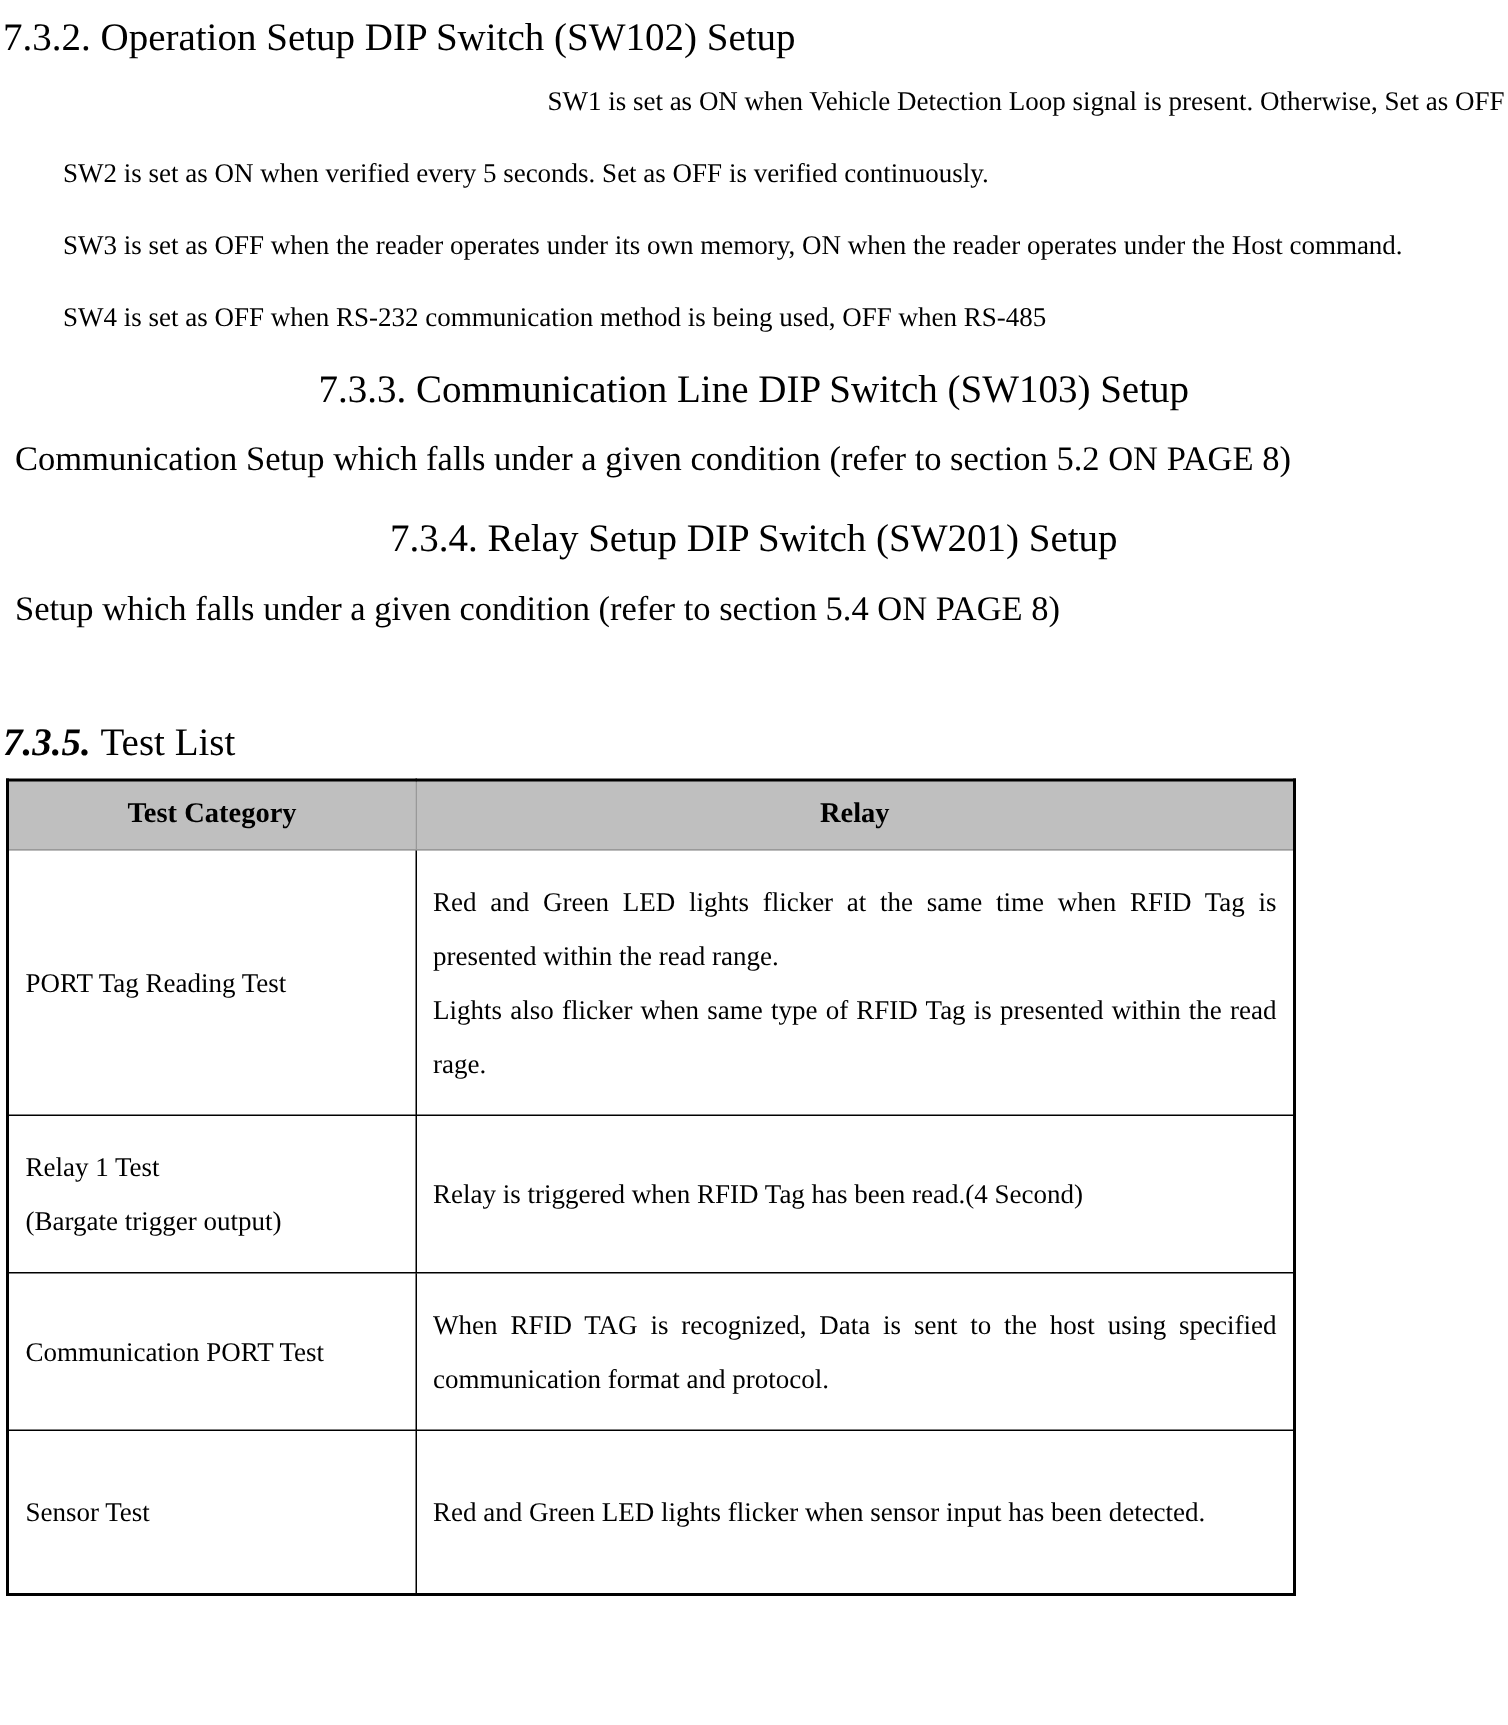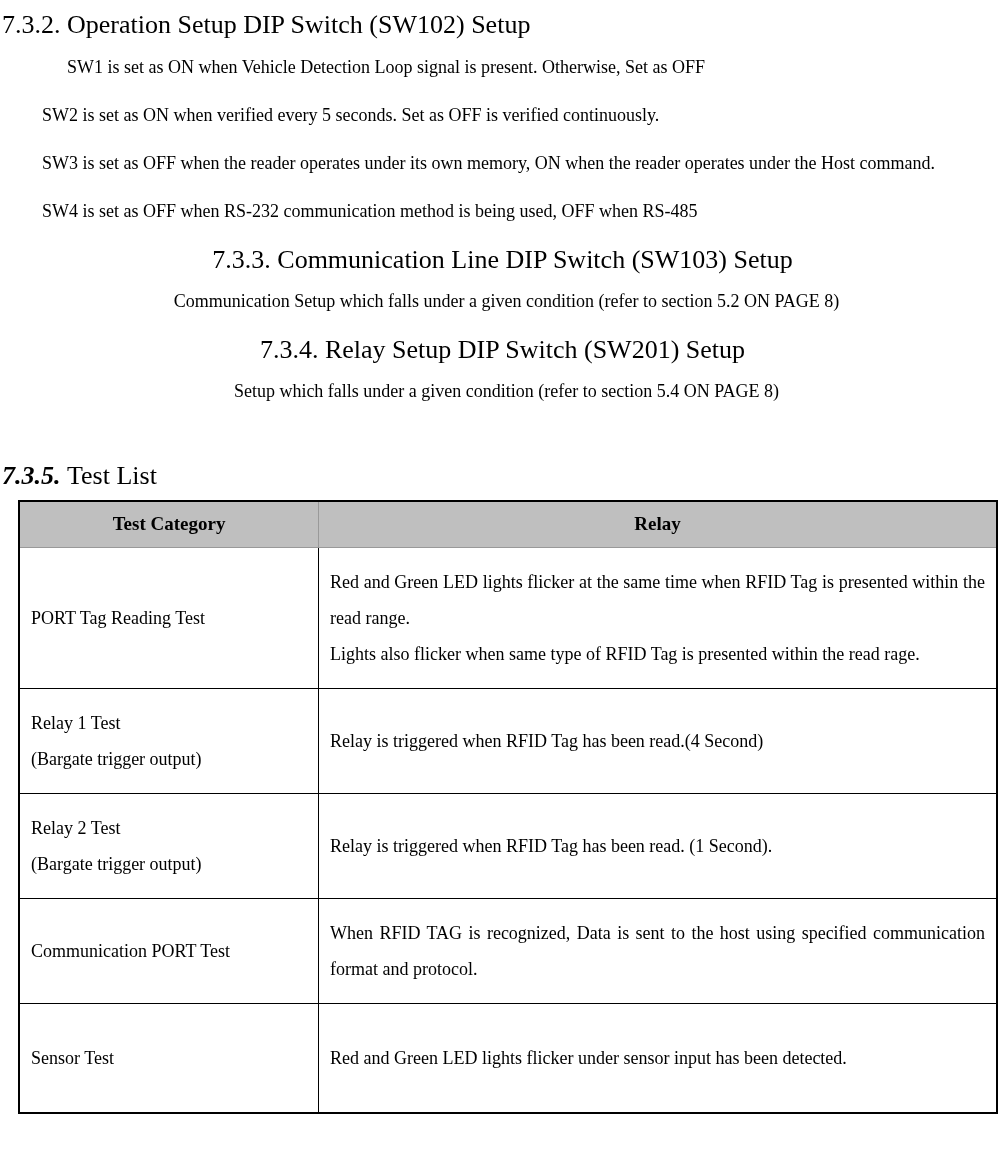--- a/index.html
+++ b/index.html
@@ -25,46 +25,46 @@
       font-weight: bold;
       font-style: italic;
     }
     .body-text {
       font-size: 18px;
       margin-left: 40px;
       margin-bottom: 14px;
       line-height: 1.9;
     }
     .body-text-indent2 {
-      margin-left: 65px;
+      margin-left: 34px;
+      text-align: right;
     }
     .body-text-wrap {
       margin-left: 0;
       text-indent: 40px;
       font-family: Liberation Serif, serif;
     }
     .sub-text {
-      font-size: 18px;
+      font-size: 23px;
       margin-left: 8px;
       margin-bottom: 14px;
       line-height: 1.9;
-      text-align: center;
     }
     .section-gap {
       margin-top: 12px;
       text-align: center;
     }
     .large-gap {
       margin-top: 50px;
     }
     table {
       border-collapse: collapse;
-      width: 980px;
+      width: 860px;
       margin-top: 6px;
-      margin-left: 16px;
+      margin-left: 2px;
       border: 2.5px solid #000;
     }
     th {
       background-color: #bfbfbf;
       font-weight: bold;
       font-size: 19px;
       text-align: center;
       padding: 10px 8px;
       border: 1px solid #999;
     }
@@ -114,25 +114,21 @@
   <tbody>
     <tr>
       <td class="col-category">PORT Tag Reading Test</td>
       <td class="col-detail detail-justify">Red and Green LED lights flicker at the same time when RFID Tag is presented within the read range.<br>Lights also flicker when same type of RFID Tag is presented within the read rage.</td>
     </tr>
     <tr>
       <td class="col-category">Relay 1 Test<br>(Bargate trigger output)</td>
       <td class="col-detail">Relay is triggered when RFID Tag has been read.(4 Second)</td>
     </tr>
     <tr>
-      <td class="col-category">Relay 2 Test<br>(Bargate trigger output)</td>
-      <td class="col-detail">Relay is triggered when RFID Tag has been read. (1 Second).</td>
-    </tr>
-    <tr>
       <td class="col-category">Communication PORT Test</td>
       <td class="col-detail detail-justify">When RFID TAG is recognized, Data is sent to the host using specified communication format and protocol.</td>
     </tr>
     <tr>
       <td class="col-category" style="padding-top:36px;padding-bottom:36px;">Sensor Test</td>
-      <td class="col-detail">Red and Green LED lights flicker under sensor input has been detected.</td>
+      <td class="col-detail">Red and Green LED lights flicker when sensor input has been detected.</td>
     </tr>
   </tbody>
 </table>
 
 </body></html>

